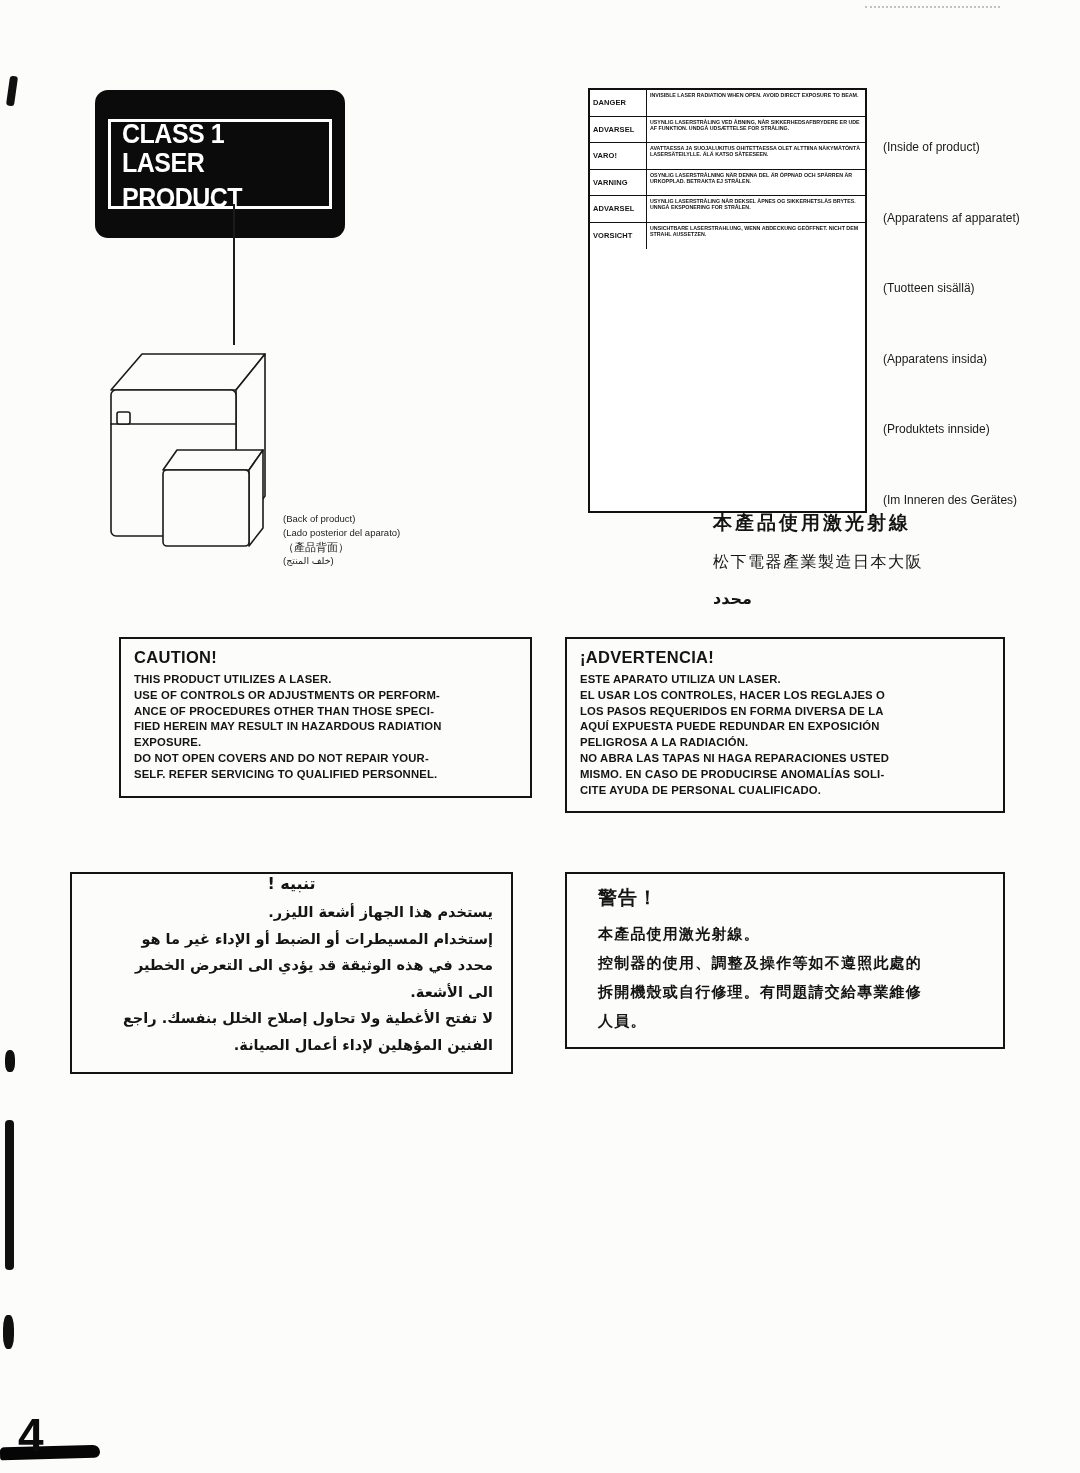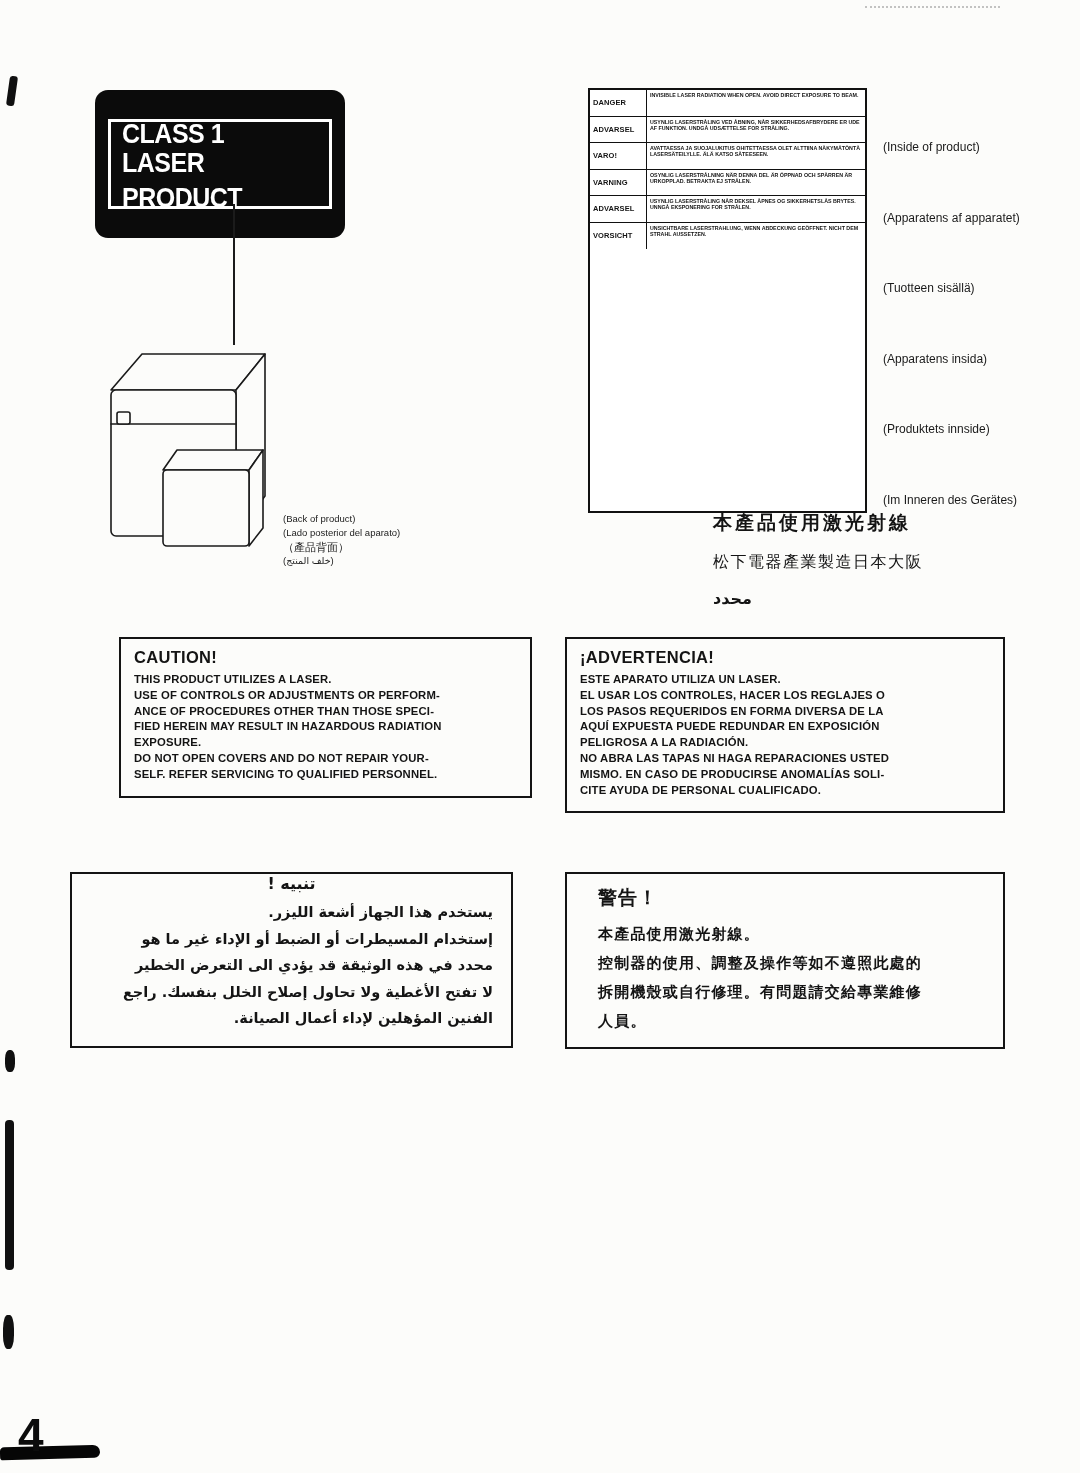--- a/index.html
+++ b/index.html
@@ -185,20 +185,21 @@
     <div class="box-line">NO ABRA LAS TAPAS NI HAGA REPARACIONES USTED</div>
     <div class="box-line">MISMO. EN CASO DE PRODUCIRSE ANOMALÍAS SOLI-</div>
     <div class="box-line">CITE AYUDA DE PERSONAL CUALIFICADO.</div>
   </div>
 
   <div class="wbox box-arabic">
     <div class="ar-title">تنبيه !</div>
     <div class="ar-line">يستخدم هذا الجهاز أشعة الليزر.</div>
     <div class="ar-line">إستخدام المسيطرات أو الضبط أو الإداء غير ما هو</div>
     <div class="ar-line">محدد في هذه الوثيقة قد يؤدي الى التعرض الخطير</div>
+    <div class="ar-line">الى الأشعة.</div>
     <div class="ar-line">لا تفتح الأغطية ولا تحاول إصلاح الخلل بنفسك. راجع</div>
     <div class="ar-line">الفنين المؤهلين لإداء أعمال الصيانة.</div>
   </div>
 
   <div class="wbox box-chinese">
     <div class="zh-title">警告！</div>
     <div class="zh-line">本產品使用激光射線。</div>
     <div class="zh-line">控制器的使用、調整及操作等如不遵照此處的</div>
     <div class="zh-line">拆開機殼或自行修理。有問題請交給專業維修</div>
     <div class="zh-line">人員。</div>

